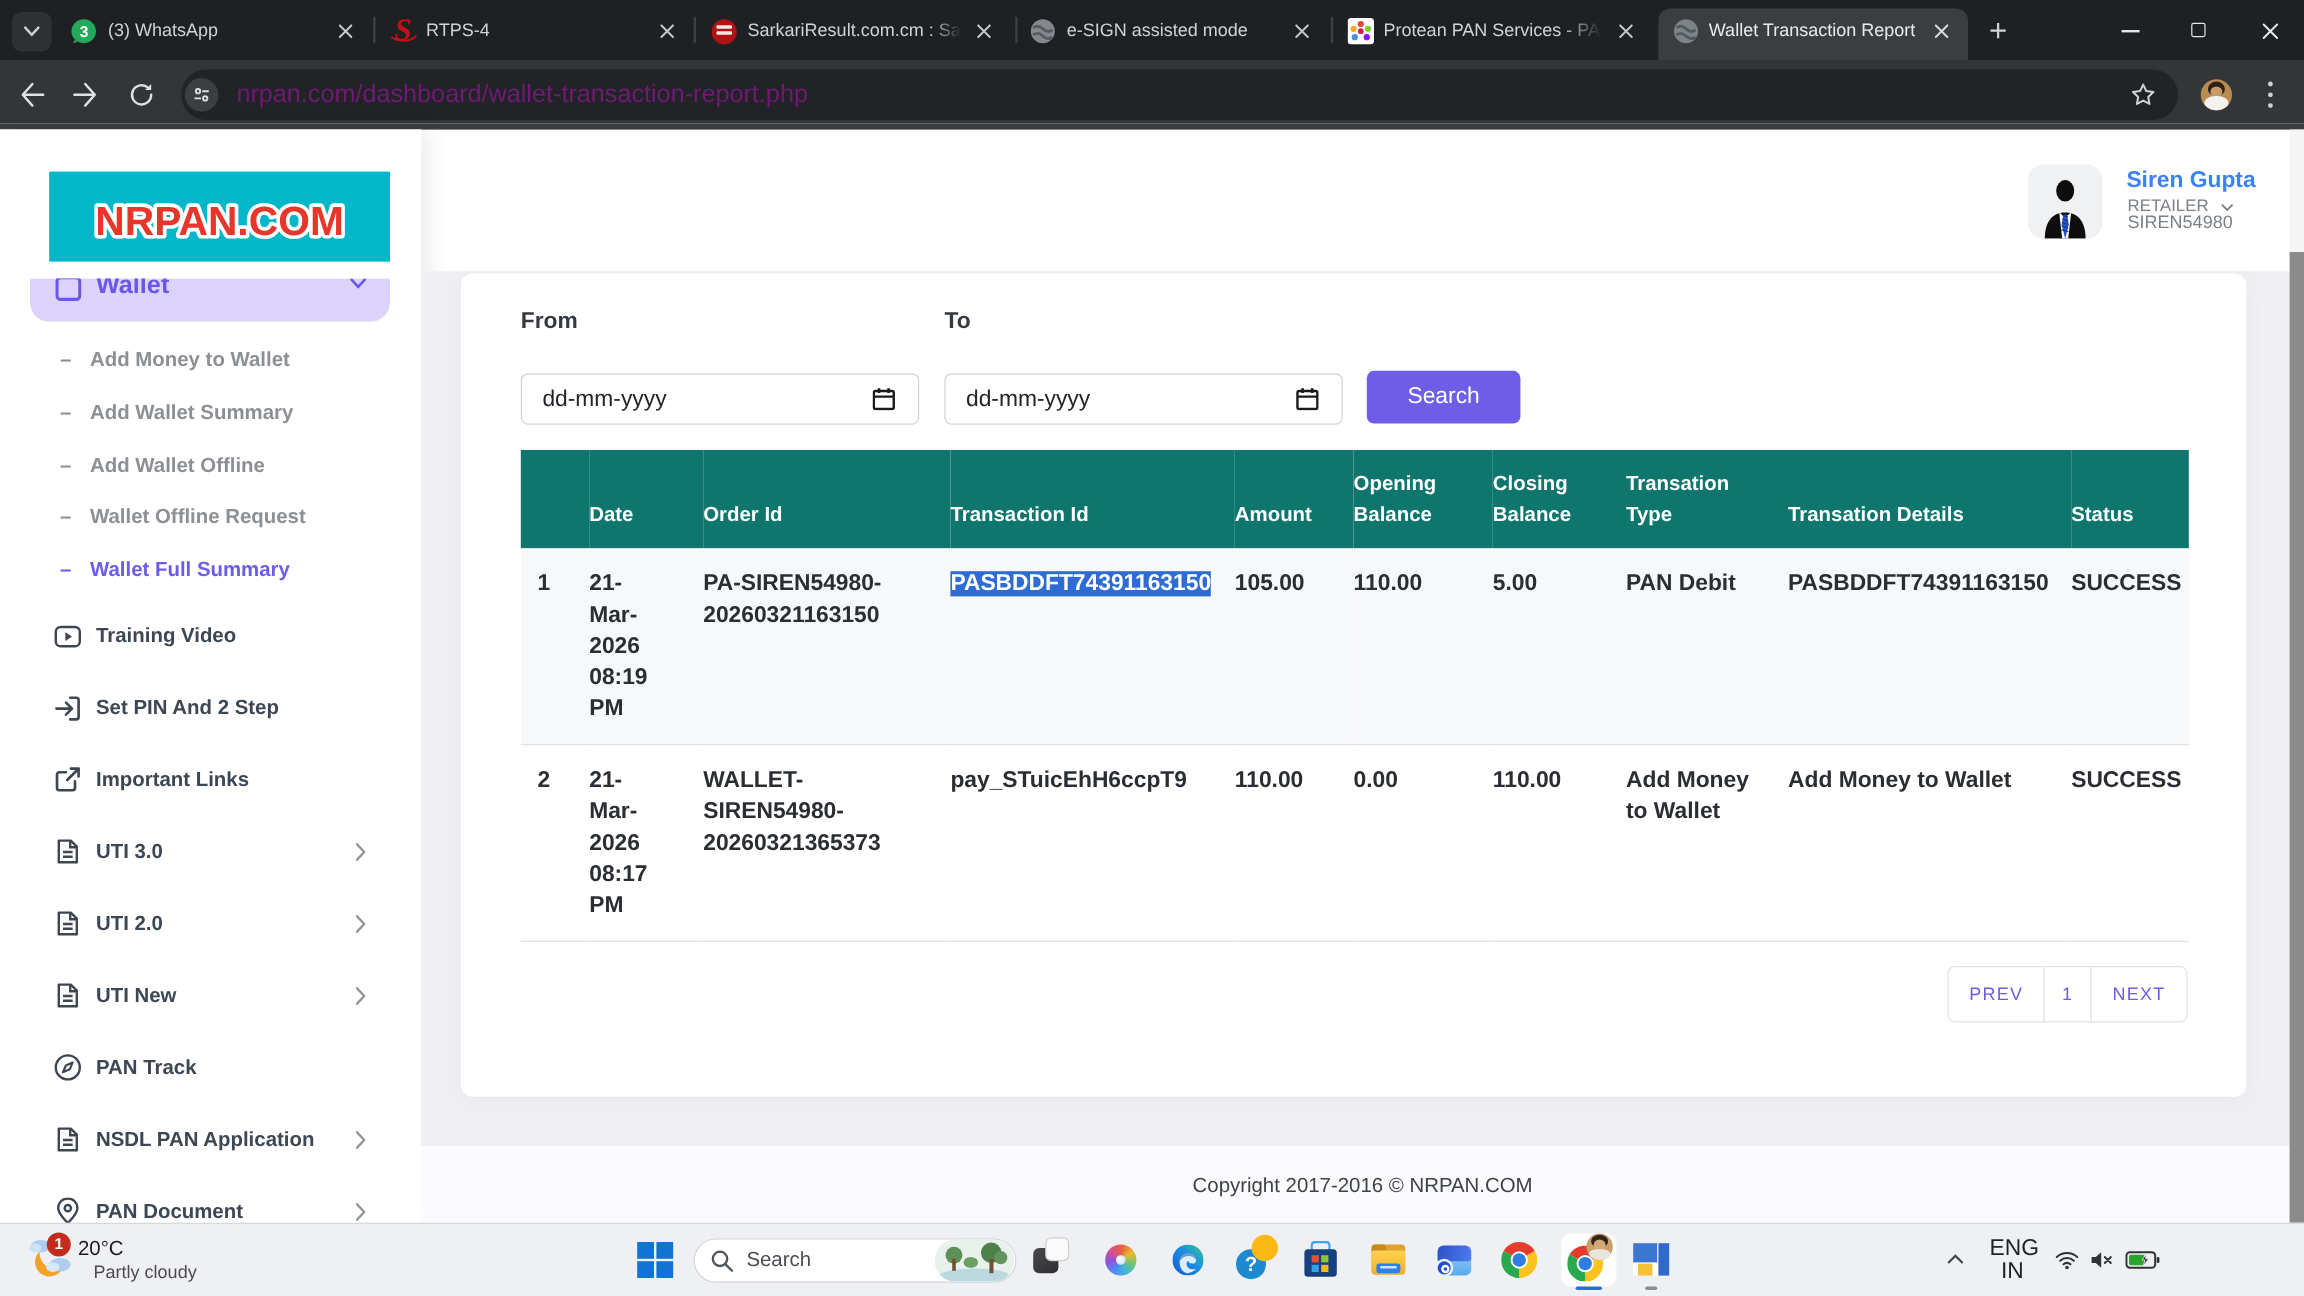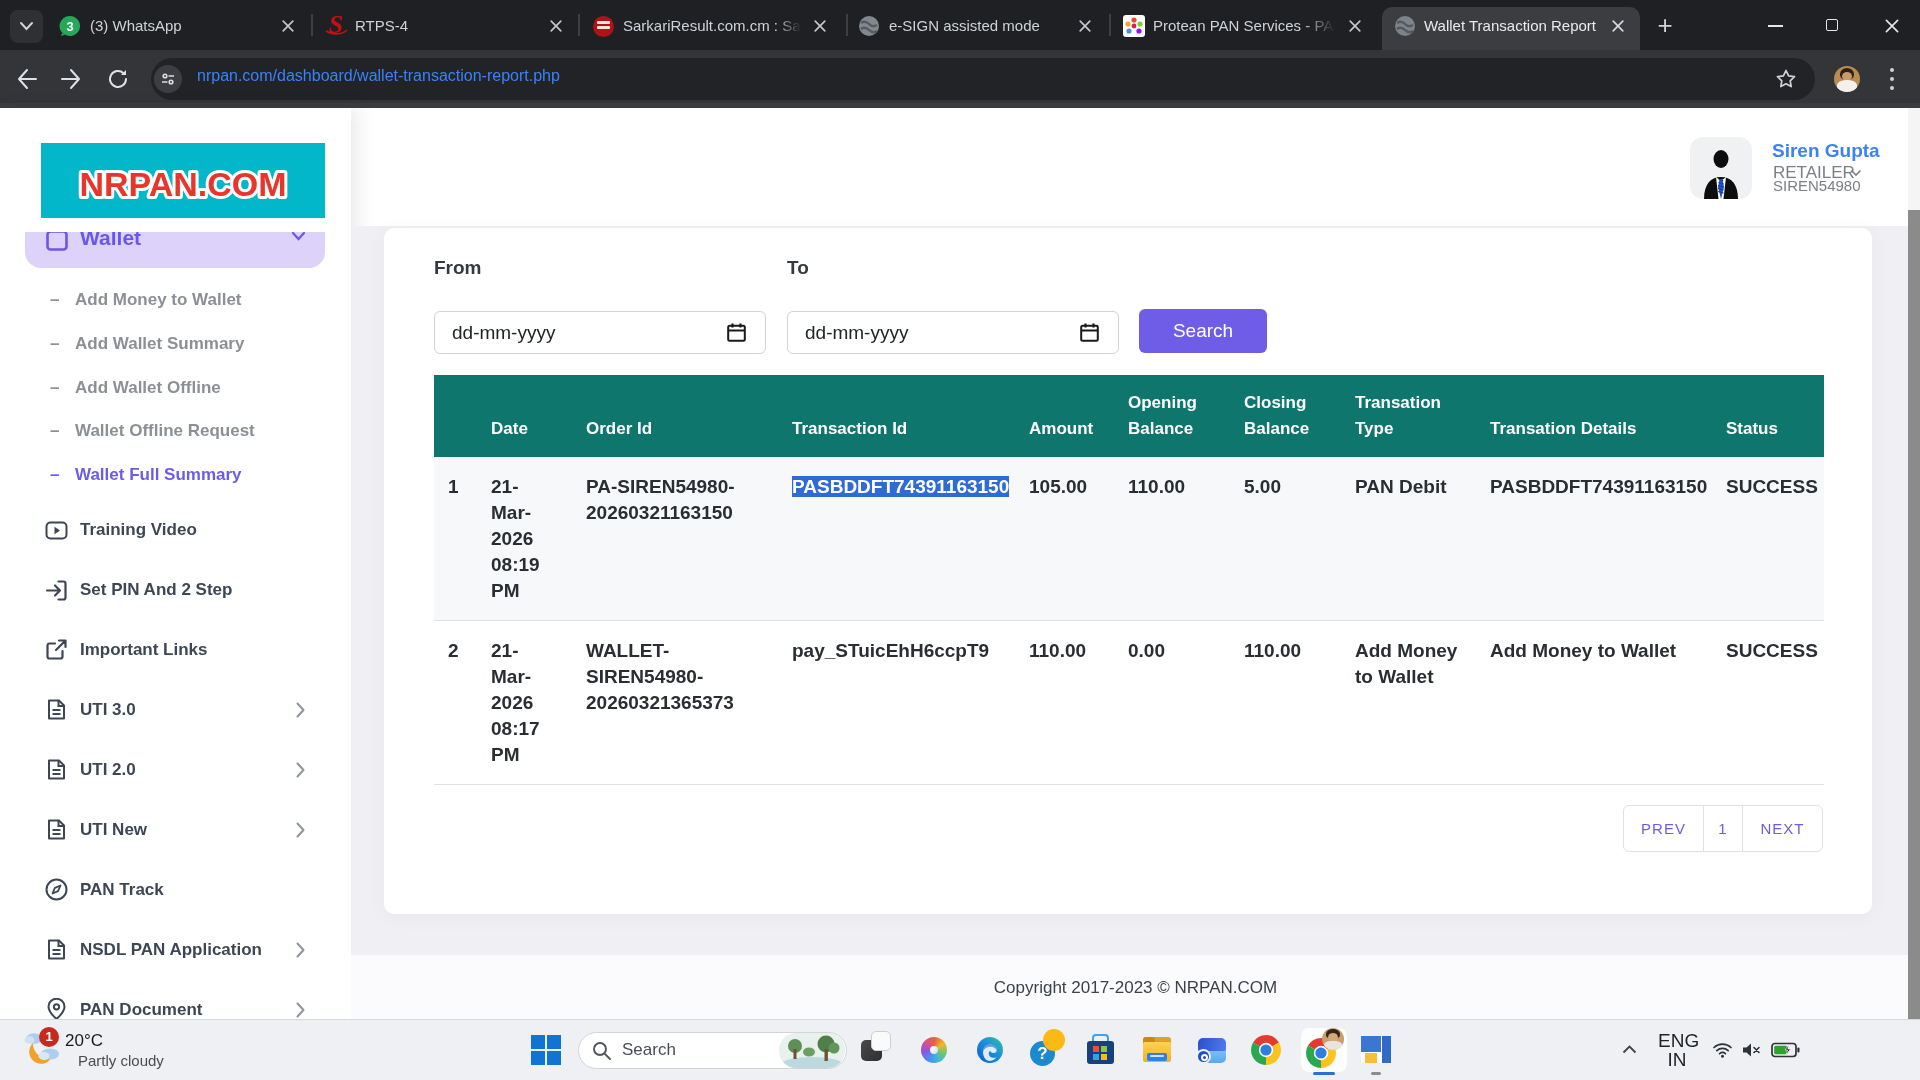--- a/index.html
+++ b/index.html
@@ -123,21 +123,21 @@
     <path d="M19 11a8 8 0 1 1-2.5-5.8" stroke="#dee1e5" stroke-width="2" fill="none" stroke-linecap="round"></path>
     <path d="M19 2v5h-5z" fill="#dee1e5"></path>
   </svg>
 <div class="ab" id="urlpill"></div>
 <div class="ab" style="left:154px;top:65px;width:28px;height:28px;border-radius:50%;background:#3c3e42"></div>
 <svg class="ab" style="left:161px;top:72px" width="14" height="14" viewBox="0 0 14 14">
     <circle cx="4" cy="4" r="1.8" fill="none" stroke="#dadde1" stroke-width="1.6"></circle>
     <path d="M7.5 4H13M1 10h5.5" stroke="#dadde1" stroke-width="1.6"></path>
     <circle cx="10" cy="10" r="1.8" fill="none" stroke="#dadde1" stroke-width="1.6"></circle>
   </svg>
-<div class="ab" style="left:197px;top:67px;font-size:16px;color:#3b82f6">nrpan.com/dashboard/wallet-transaction-report.php</div>
+<div class="ab" style="left:197px;top:67px;font-size:21px;color:#701a75">nrpan.com/dashboard/wallet-transaction-report.php</div>
 <svg class="ab" style="left:1776px;top:69px" width="20" height="20" viewBox="0 0 20 20">
     <path d="M10 1.5l2.6 5.4 5.9.8-4.3 4.1 1 5.8-5.2-2.8-5.2 2.8 1-5.8L1.5 7.7l5.9-.8z" fill="none" stroke="#cfd2d6" stroke-width="1.7" stroke-linejoin="round"></path>
   </svg>
 <div class="ab" style="left:1834px;top:66px;width:26px;height:26px;border-radius:50%;background:#b98c52;overflow:hidden">
 <div class="ab" style="left:6px;top:2px;width:14px;height:12px;border-radius:50% 50% 45% 45%;background:#2c2019"></div>
 <div class="ab" style="left:8px;top:6px;width:10px;height:9px;border-radius:50%;background:#c79b6a"></div>
 <div class="ab" style="left:3px;top:14px;width:20px;height:12px;border-radius:45% 45% 0 0;background:#f3f1ee"></div>
 </div>
 <div class="ab" style="left:1890px;top:68px;width:4px;height:4px;border-radius:50%;background:#cfd2d6"></div>
 <div class="ab" style="left:1890px;top:77px;width:4px;height:4px;border-radius:50%;background:#cfd2d6"></div>
@@ -248,21 +248,21 @@
       <g>
         <ellipse cx="31" cy="22" rx="7.5" ry="9" fill="#0d0d0d"></ellipse>
         <path d="M14 62c0-14 6-22 17-22s17 8 17 22z" fill="#0d0d0d"></path>
         <path d="M26 40l5 4 5-4-2.5 22h-5z" fill="#fdfdfd"></path>
         <path d="M29.5 42h3l1.5 8-3 12-3-12z" fill="#2453c4"></path>
         <path d="M28.8 42.5l4.4 1.2M28.6 45.5l4.8 1.3M28.3 48.5l5.2 1.4M28.1 51.5l5.4 1.5M27.9 54.5l5.7 1.5" stroke="#163a96" stroke-width="1"></path>
       </g>
     </svg>
 </div>
 <div class="ab" style="left:1772px;top:140px;font-size:19px;font-weight:700;color:#3b82f6">Siren Gupta</div>
-<div class="ab" style="left:1773px;top:163px;font-size:17px;color:#7b8086;letter-spacing:0">RETAILER</div>
+<div class="ab" style="left:1773px;top:163px;font-size:14px;color:#7b8086;letter-spacing:0">RETAILER</div>
 <svg class="ab" style="left:1850px;top:169px" width="12" height="8" viewBox="0 0 12 8">
     <path d="M1.5 1.5L6 6l4.5-4.5" stroke="#7b8086" stroke-width="1.6" fill="none"></path>
   </svg>
 <div class="ab" style="left:1773px;top:177px;font-size:15px;color:#7b8086;letter-spacing:0">SIREN54980</div>
 
 <div class="ab flabel" style="left:434px;top:257px">From</div>
 <div class="ab flabel" style="left:787px;top:257px">To</div>
 <div class="ab dinput" style="left:434px;top:311px">dd-mm-yyyy</div>
 <svg class="ab" style="left:727px;top:323px" width="19" height="19" viewBox="0 0 19 19">
     <rect x="1.2" y="2.8" width="16.6" height="15" rx="1.5" fill="none" stroke="#1a1a1a" stroke-width="2"></rect>
@@ -332,21 +332,21 @@
         </tr>
 </tbody>
     </table>
 </div>
 
 <div class="ab pcell" style="left:1623px;top:805px;width:81px;height:47px;border-radius:6px 0 0 6px">PREV</div>
 <div class="ab pcell" style="left:1703px;top:805px;width:40px;height:47px">1</div>
 <div class="ab pcell" style="left:1742px;top:805px;width:81px;height:47px;border-radius:0 6px 6px 0">NEXT</div>
 
 <div class="ab" style="left:351px;top:955px;width:1569px;height:64px;background:#fbfbfd"></div>
-<div class="ab" style="left:351px;top:955px;width:1569px;height:64px;font-size:17px;color:#3c4248;text-align:center;line-height:66px">Copyright 2017-2023 © NRPAN.COM</div>
+<div class="ab" style="left:351px;top:955px;width:1569px;height:64px;font-size:17px;color:#3c4248;text-align:center;line-height:66px">Copyright 2017-2016 © NRPAN.COM</div>
 
 <div class="ab" style="left:1908px;top:108px;width:12px;height:911px;background:#f5f5f5"></div>
 <div class="ab" style="left:1908px;top:210px;width:12px;height:809px;background:#8b8b8b"></div>
 
 <div class="ab" id="taskbar"></div>
 
 <svg class="ab" style="left:23px;top:1030px" width="38" height="36" viewBox="0 0 38 36">
 <path d="M10 13a12 12 0 1 0 19 14A14 14 0 0 1 10 13z" fill="#f2a229"></path>
 <ellipse cx="11" cy="8.5" rx="8" ry="5.2" fill="#aecdf0"></ellipse>
     <ellipse cx="6.5" cy="10" rx="5" ry="3.8" fill="#cfe2f5"></ellipse>

